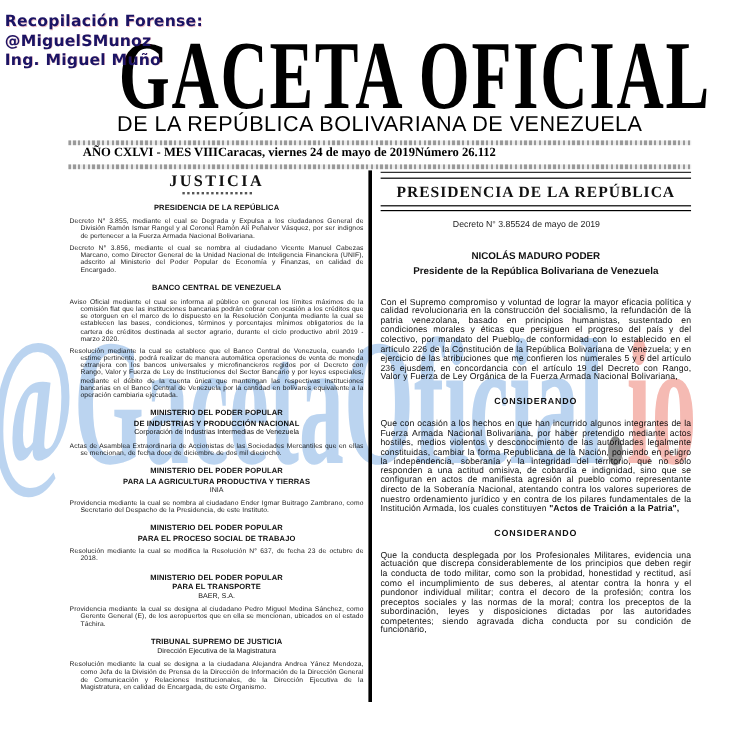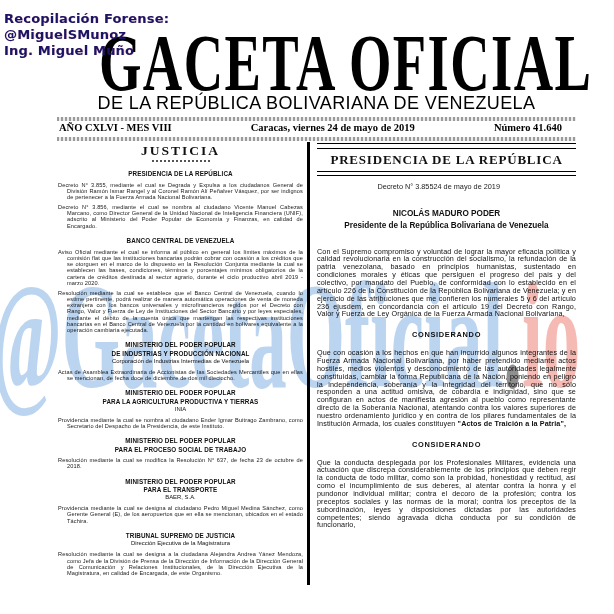--- a/index.html
+++ b/index.html
@@ -28,24 +28,24 @@
     position:absolute; left:57px; top:93px; width:519px; text-align:center;
     font-family:Liberation Sans, sans-serif; font-size:18px; letter-spacing:0.4px; color:#000;
   }
   .hatch {
     position:absolute; left:57px; width:519px; height:4px;
     background:repeating-linear-gradient(90deg,#9a9a9a 0 2px,#ececec 2px 4px);
   }
   .hatch-top { top:117px; }
   .hatch-bottom { top:137px; }
   .dateline {
-    position:absolute; left:47px; top:122px; width:519px; box-sizing:border-box;
-    display:flex; justify-content:space-between; align-items:center;
+    position:absolute; left:57px; top:122px; width:519px; box-sizing:border-box;
+    display:flex; justify-content:flex-start; align-items:center;
     padding:0 4px 0 12px;
-    font-family:"Liberation Serif", serif; font-weight:bold; font-size:10.5px; color:#000;gap:24px;
+    font-family:"Liberation Serif", serif; font-weight:bold; font-size:10.5px; color:#000;
   }
 
   
   .col-left {
     position:absolute; left:58px; top:142px; width:245px; height:443px;
     overflow:hidden;
   }
   .col-divider {
     position:absolute; left:307px; top:142px; width:2.5px; height:443px; background:#000;
   }
@@ -110,21 +110,21 @@
   <div>Ing. Miguel Muño</div>
 </div>
 
 <div class="masthead-title">GACETA OFICIAL</div>
 <div class="masthead-sub">DE LA REPÚBLICA BOLIVARIANA DE VENEZUELA</div>
 
 <div class="hatch hatch-top"></div>
 <div class="dateline">
   <span>AÑO CXLVI - MES VIII</span>
   <span>Caracas, viernes 24 de mayo de 2019</span>
-  <span>Número 41.640</span>
+  <span>Número 26.112</span>
 </div>
 <div class="hatch hatch-bottom"></div>
 
 <div class="col-left">
   <div class="sumario-title">JUSTICIA</div>
   <div class="sumario-underline"></div>
 
   <div class="sec">
     <div class="sec-h">PRESIDENCIA DE LA REPÚBLICA</div>
     <p class="item">Decreto N° 3.855, mediante el cual se Degrada y Expulsa a los ciudadanos General de División Ramón Ismar Rangel y al Coronel Ramón Alí Peñalver Vásquez, por ser indignos de pertenecer a la Fuerza Armada Nacional Bolivariana.</p>

